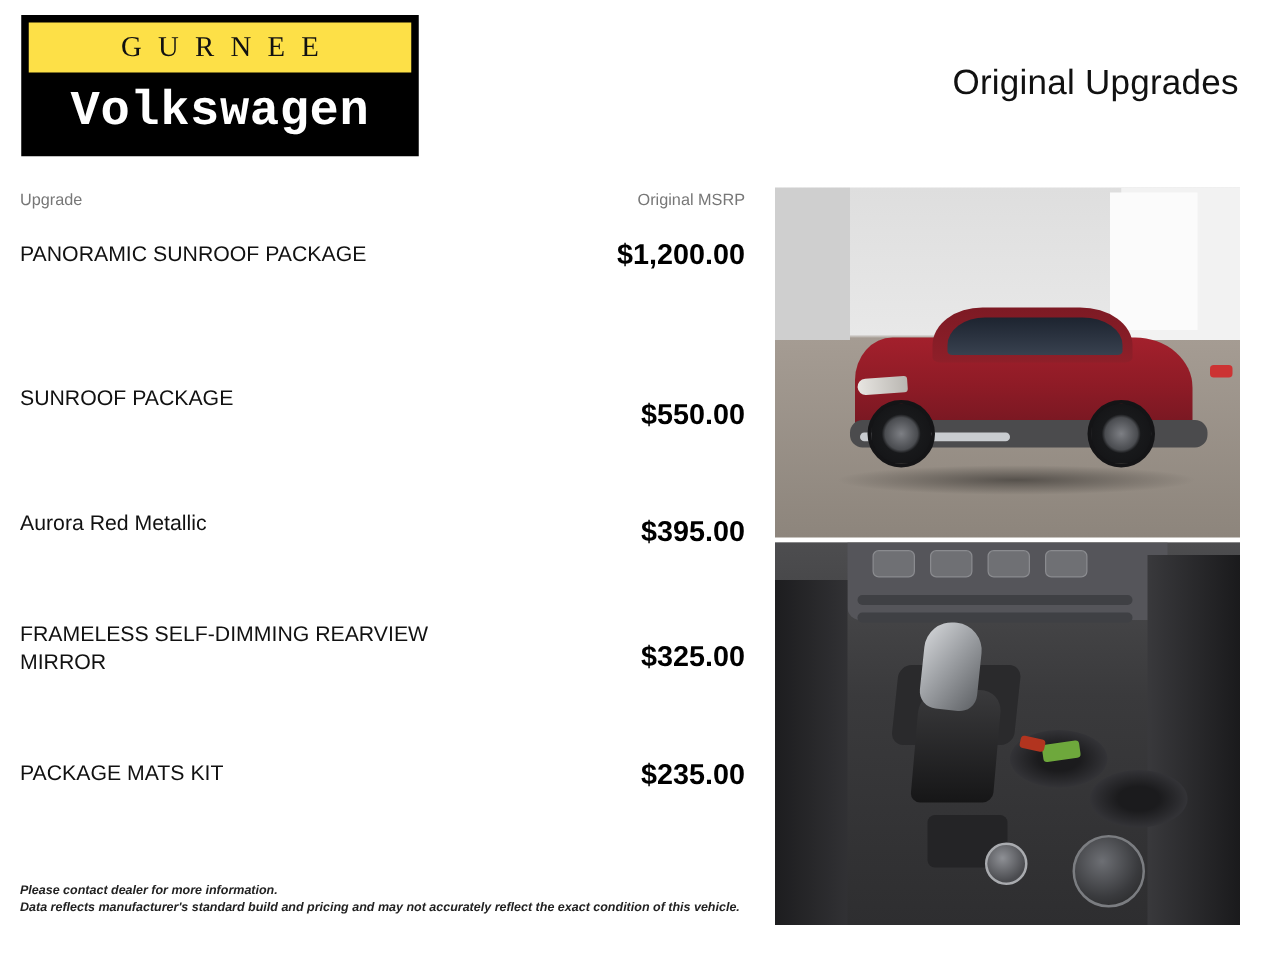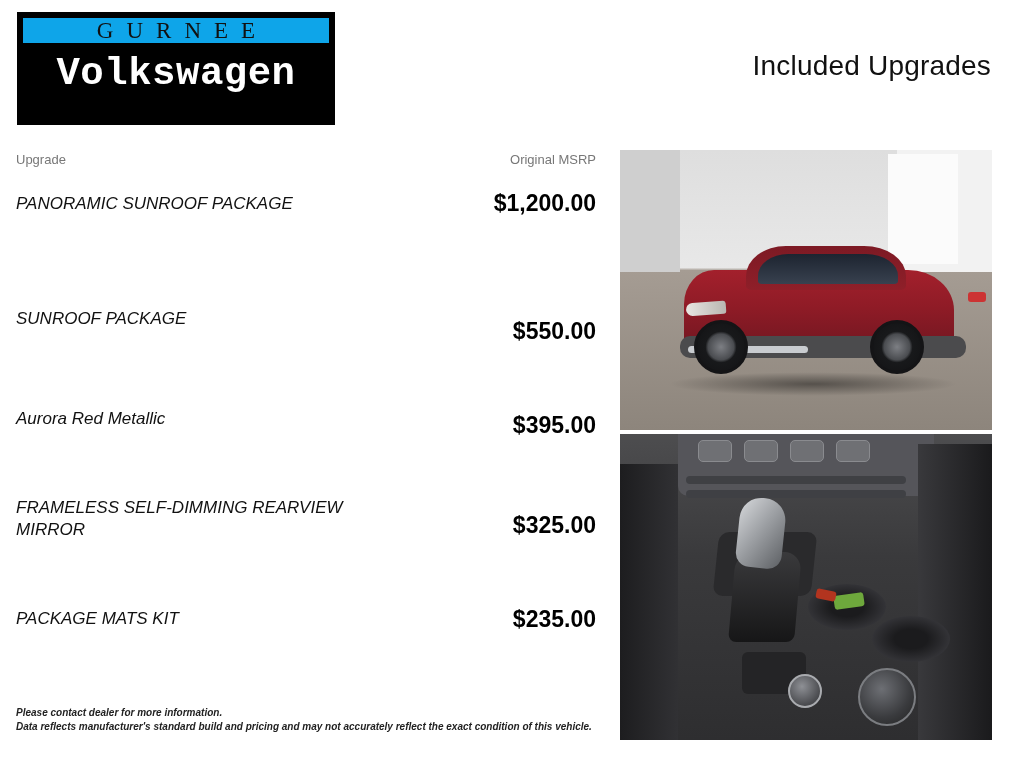--- a/index.html
+++ b/index.html
@@ -21,22 +21,22 @@
     position: absolute;
     left: 17px;
     top: 12px;
     width: 318px;
     height: 113px;
     background: #000000;
     box-sizing: border-box;
     padding: 6px;
   }
   .logo-top {
-    height: 25px;
-    background: #0ea5e9;
+    height: 40px;
+    background: #fde047;
     display: flex;
     align-items: center;
     justify-content: center;
   }
   .logo-top span {
     font-family: "Liberation Serif", serif;
     font-size: 23px;
     letter-spacing: 13px;
     color: #111111;
     padding-left: 13px;
@@ -86,21 +86,20 @@
     display: flex;
     align-items: center;
     justify-content: space-between;
     height: 100px;
   }
   .row .label {
     font-size: 17px;
     color: #111111;
     line-height: 22px;
     max-width: 380px;
-    font-style: italic;
   }
   .row .price {
     font-size: 23px;
     font-weight: 700;
     color: #000000;
     text-align: right;
     white-space: nowrap;
   }
   .row.r0 .label { align-self: flex-start; margin-top: 24px; }
   .row.r0 .price { align-self: flex-start; margin-top: 21px; }
@@ -294,21 +293,21 @@
 
 <div class="logo">
   <div class="logo-top">
     <span>GURNEE</span>
   </div>
   <div class="logo-bottom">
     <span>Volkswagen</span>
   </div>
 </div>
 
-<div class="page-title">Included Upgrades</div>
+<div class="page-title">Original Upgrades</div>
 
 <div class="table">
 
   <div class="table-head">
     <div>Upgrade</div>
     <div>Original MSRP</div>
   </div>
 
   <div class="row r0">
     <div class="label">PANORAMIC SUNROOF PACKAGE</div>

